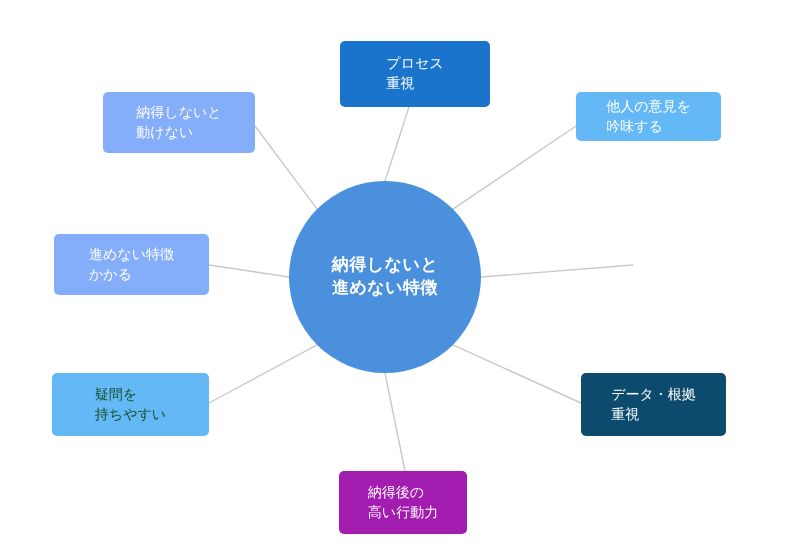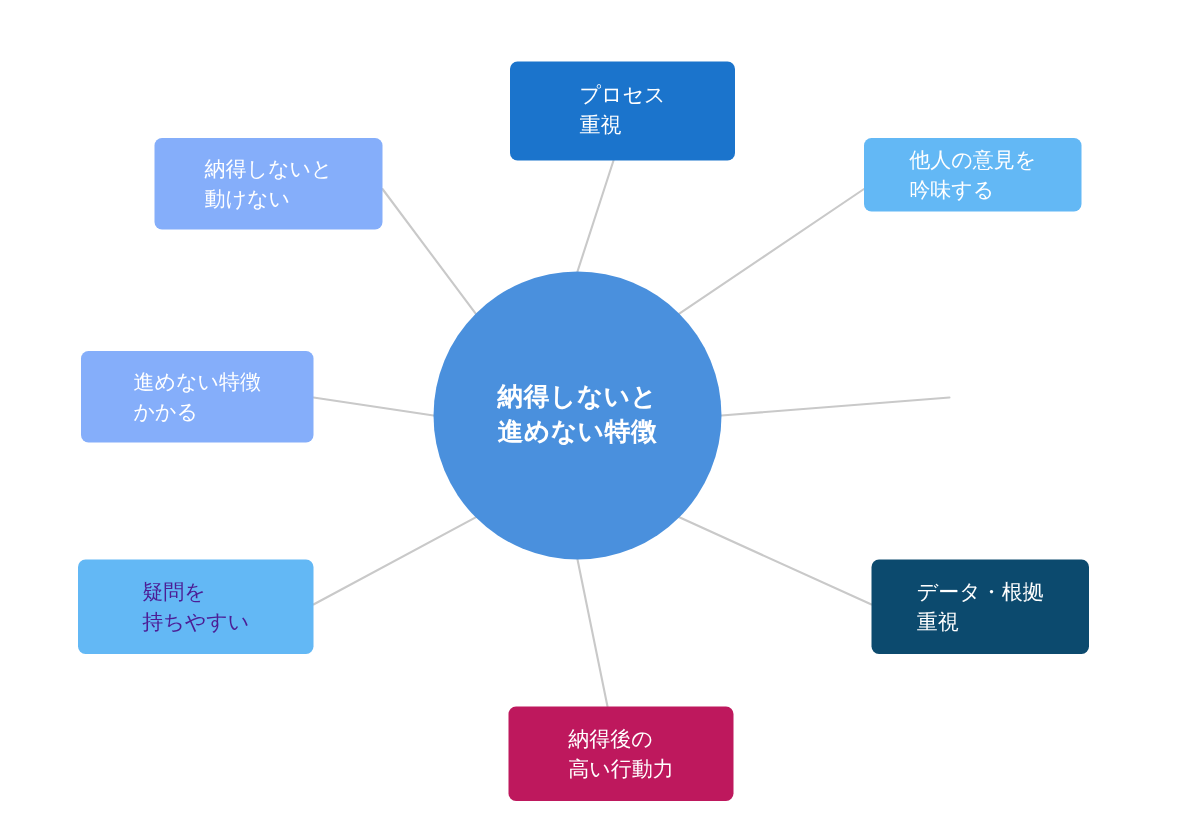--- a/index.html
+++ b/index.html
@@ -79,25 +79,25 @@
 重視</span>
     </div>
     <div class="node" style="left: 576px; top: 92px; width: 145px; height: 49px; background: rgb(99, 184, 245); color: rgb(255, 255, 255); font-size: 14px;">
       <span class="node-label">他人の意見を
 吟味する</span>
     </div>
     <div class="node" style="left: 581px; top: 373px; width: 145px; height: 63px; background: #0c4a6e; color: rgb(255, 255, 255); font-size: 14px;">
       <span class="node-label">データ・根拠
 重視</span>
     </div>
-    <div class="node" style="left: 339px; top: 471px; width: 150px; height: 63px; background: #be185d; color: rgb(255, 255, 255); font-size: 14px;">
+    <div class="node" style="left: 339px; top: 471px; width: 128px; height: 63px; background: #a21caf; color: rgb(255, 255, 255); font-size: 14px;">
       <span class="node-label">納得後の
 高い行動力</span>
     </div>
-    <div class="node" style="left: 52px; top: 373px; width: 157px; height: 63px; background: rgb(99, 184, 245); color: #4c1d95; font-size: 14px;">
+    <div class="node" style="left: 52px; top: 373px; width: 157px; height: 63px; background: rgb(99, 184, 245); color: #14532d; font-size: 14px;">
       <span class="node-label">疑問を
 持ちやすい</span>
     </div>
     <div class="node" style="left: 54px; top: 234px; width: 155px; height: 61px; background: rgb(133, 174, 250); color: rgb(255, 255, 255); font-size: 14px;">
       <span class="node-label">進めない特徴
 かかる</span>
     </div>
     <div class="node" style="left: 103px; top: 92px; width: 152px; height: 61px; background: rgb(133, 174, 250); color: rgb(255, 255, 255); font-size: 14px;">
       <span class="node-label">納得しないと
 動けない</span>

